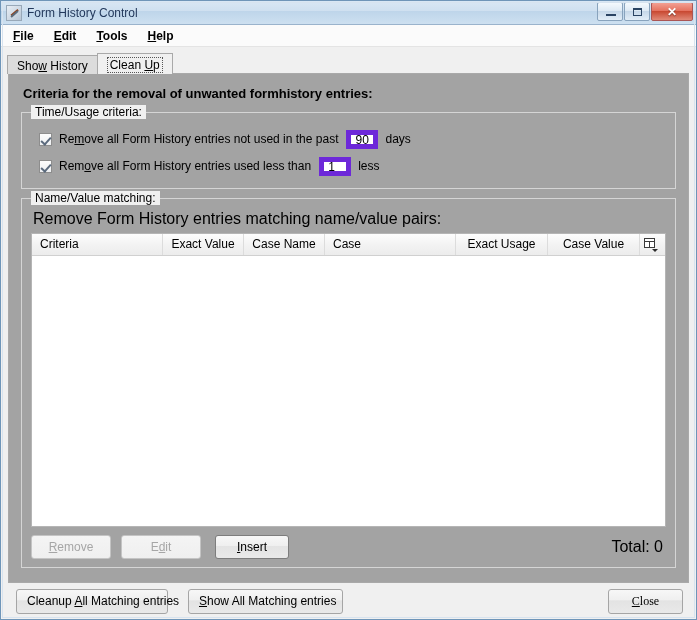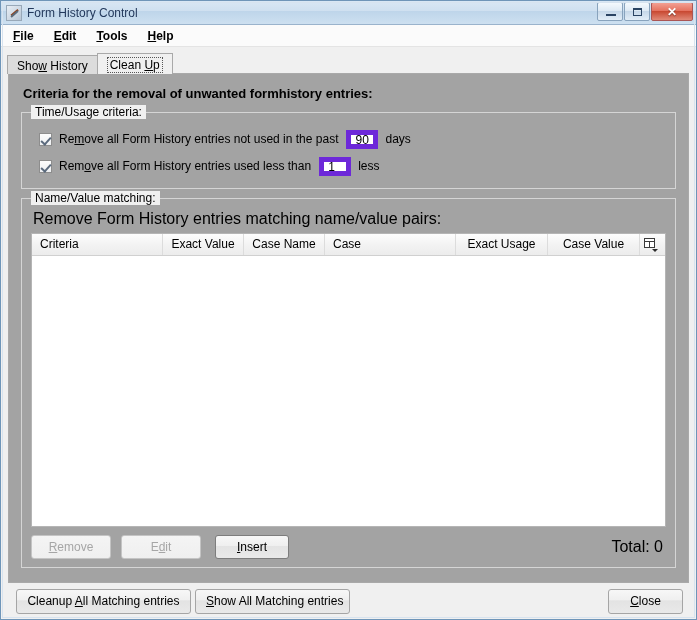--- a/index.html
+++ b/index.html
@@ -366,23 +366,23 @@
   }
 
   
   .bottombar {
     flex: 0 0 36px;
     display: flex;
     align-items: center;
     padding: 0 6px 0 8px;
     box-sizing: border-box;
   }
-  .btn.w-cleanup { width: 175px; margin-right: 4px; height: 25px; line-height: 23px;}
+  .btn.w-cleanup { width: 152px; margin-right: 20px; height: 25px; line-height: 23px;}
   .btn.w-showall { width: 155px; height: 25px; line-height: 23px;}
-  .btn.w-close   { width: 75px; margin-left: auto; height: 25px; line-height: 23px;}
+  .btn.w-close   { width: 75px; margin-left: auto; height: 25px; line-height: 23px; font-family: Liberation Serif, serif;}
 </style>
 </head>
 <body>
 
 <div id="window">
 
   <div class="titlebar">
     <div class="title-icon"></div>
     <div class="title-text">Form History Control</div>
     <div class="win-buttons">

